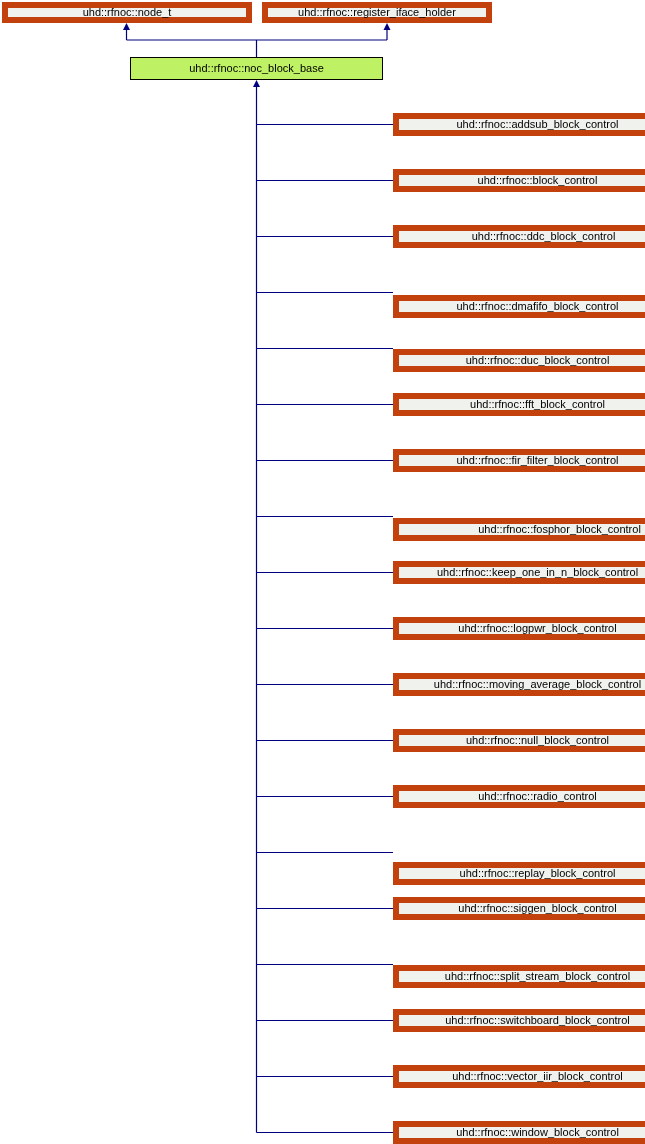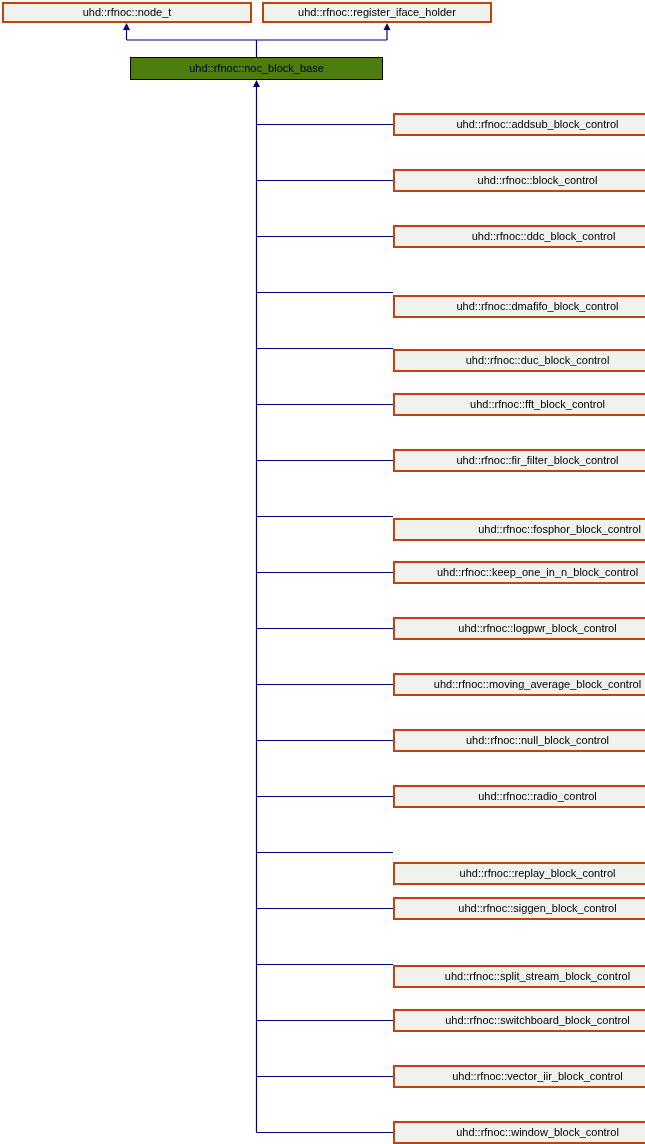--- a/index.html
+++ b/index.html
@@ -24,25 +24,25 @@
     align-items: center;
     justify-content: center;
     font-size: 11px;
     line-height: 1;
     color: #000000;
     white-space: nowrap;
     z-index: 2;
   }
   .node.linked {
     background: #f0f2ee;
-    border: 2px solid #c2410c;
+    border: 6px solid #c2410c;
     cursor: pointer;
   }
   .node.base {
-    background: #4d7c0f;
+    background: #bef264;
     border: 1px solid #000000;
     cursor: default;
     text-align: right;
   }
   #parent-0 { left: 2px;   top: 2px;  width: 250px; height: 21px; }
   #parent-1 { left: 262px; top: 2px;  width: 230px; height: 21px; }
   #base-node { left: 130px; top: 57px; width: 253px; height: 23px; }
   .child { left: 393px; width: 289px; height: 23px; }
 </style>
 </head>

